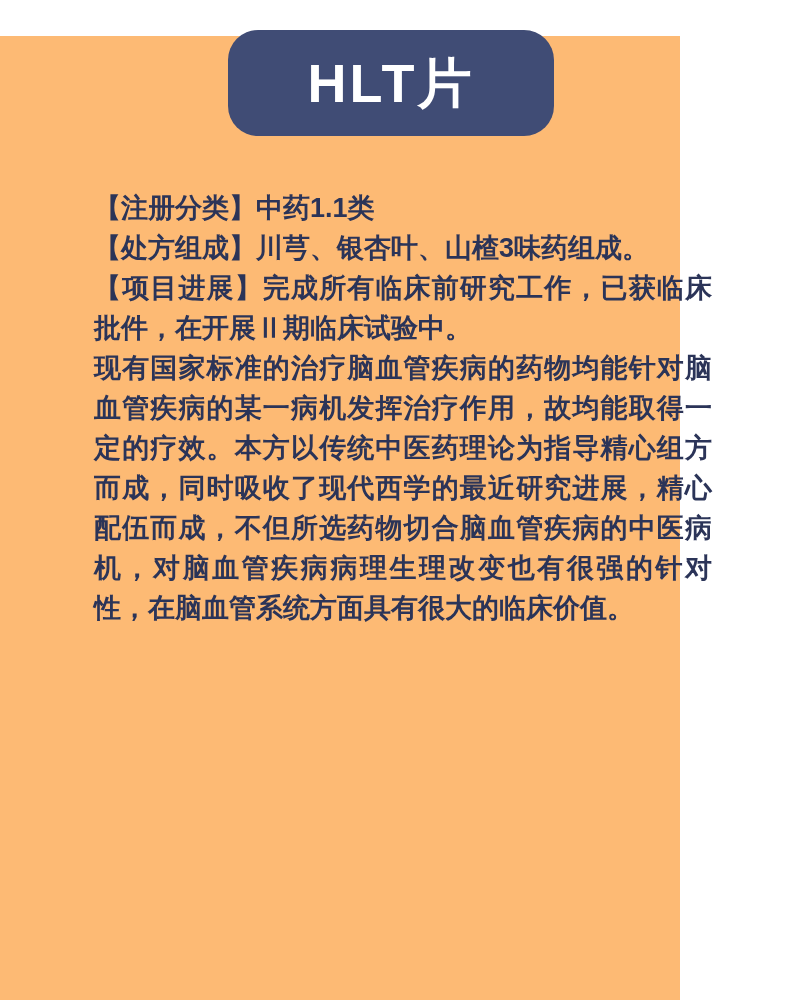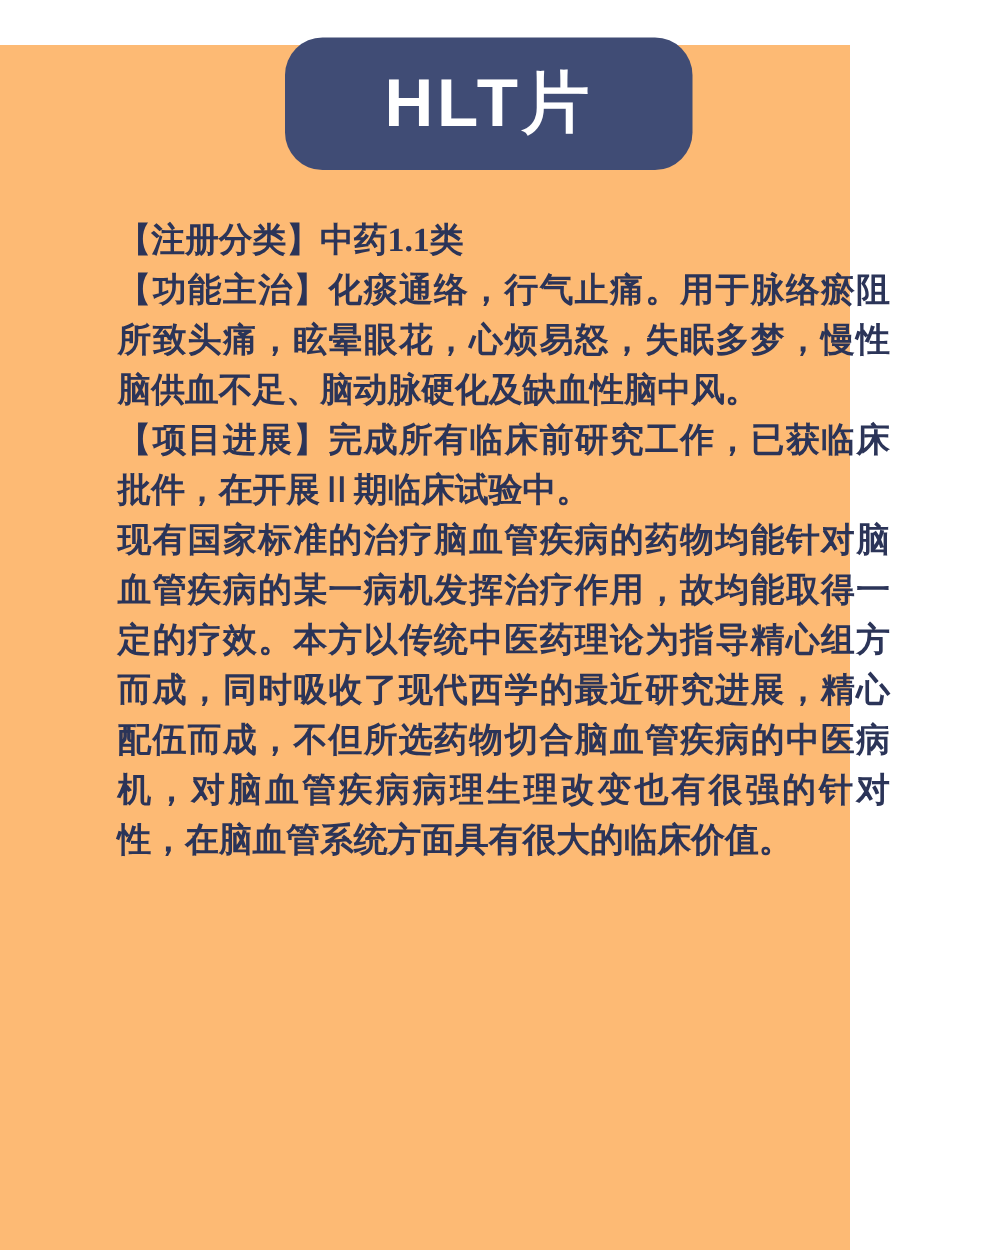--- a/index.html
+++ b/index.html
@@ -35,29 +35,28 @@
   .title-badge .title-text {
     color: #ffffff;
     font-size: 54px;
     font-weight: 700;
     letter-spacing: 3px;
     line-height: 1;
   }
   .content {
     position: absolute;
     left: 94px;
-    top: 172px;
+    top: 188px;
     width: 618px;
     color: #2b3458;
     font-size: 27px;
     font-weight: 600;
     line-height: 40px;
     text-align: justify;
     text-justify: inter-ideograph;
-    font-family: Liberation Serif, serif;
   }
   .para {
     margin: 0;
     padding: 0;
   }
   .para .label {
     font-weight: 600;
   }
 </style>
 </head>
@@ -66,22 +65,22 @@
 <div class="page">
 
   <div class="title-badge">
     <span class="title-text">HLT片</span>
   </div>
 
   <div class="content">
 
     <p class="para"><span class="label">【注册分类】</span><span class="text">中药1.1类</span></p>
 
+    <p class="para"><span class="label">【处方组成】</span><span class="text">川芎、银杏叶、山楂3味药组成。</span></p>
 
-    <p class="para"><span class="label">【功能主治】</span><span class="text">化痰通络，行气止痛。用于脉络瘀阻所致头痛，眩晕眼花，心烦易怒，失眠多梦，慢性脑供血不足、脑动脉硬化及缺血性脑中风。</span></p>
 
     <p class="para"><span class="label">【项目进展】</span><span class="text">完成所有临床前研究工作，已获临床批件，在开展Ⅱ期临床试验中。</span></p>
 
 
     <p class="para"><span class="label"></span><span class="text">现有国家标准的治疗脑血管疾病的药物均能针对脑血管疾病的某一病机发挥治疗作用，故均能取得一定的疗效。本方以传统中医药理论为指导精心组方而成，同时吸收了现代西学的最近研究进展，精心配伍而成，不但所选药物切合脑血管疾病的中医病机，对脑血管疾病病理生理改变也有很强的针对性，在脑血管系统方面具有很大的临床价值。</span></p>
 
 
 
   </div>
 

